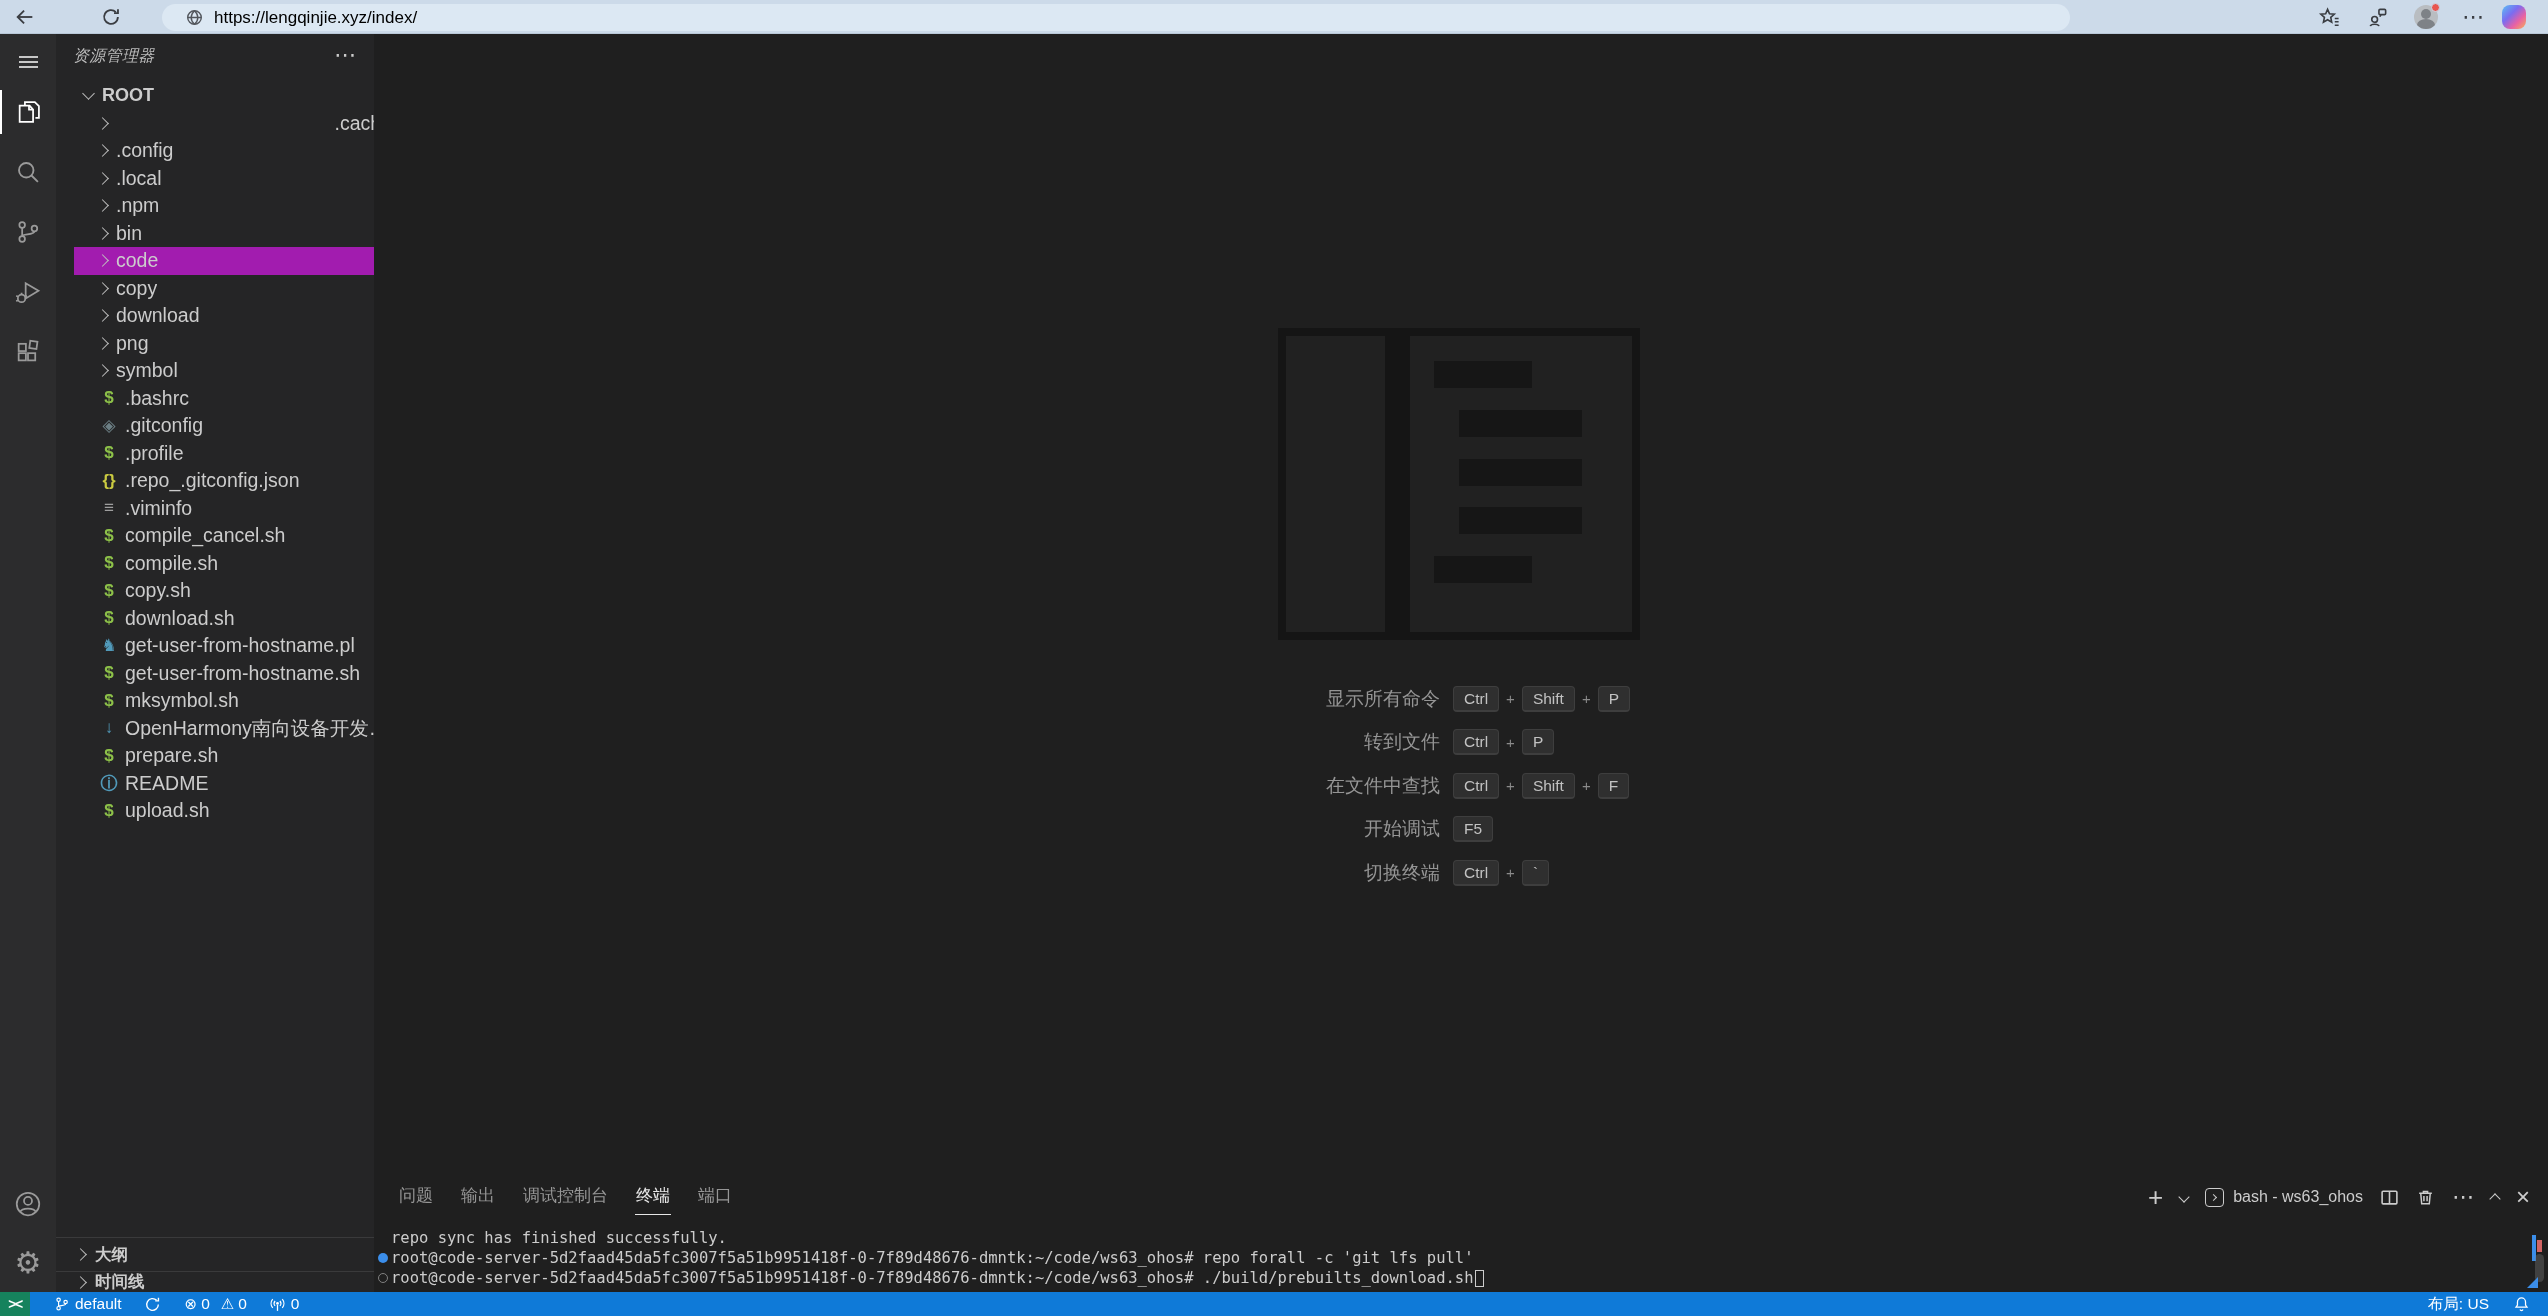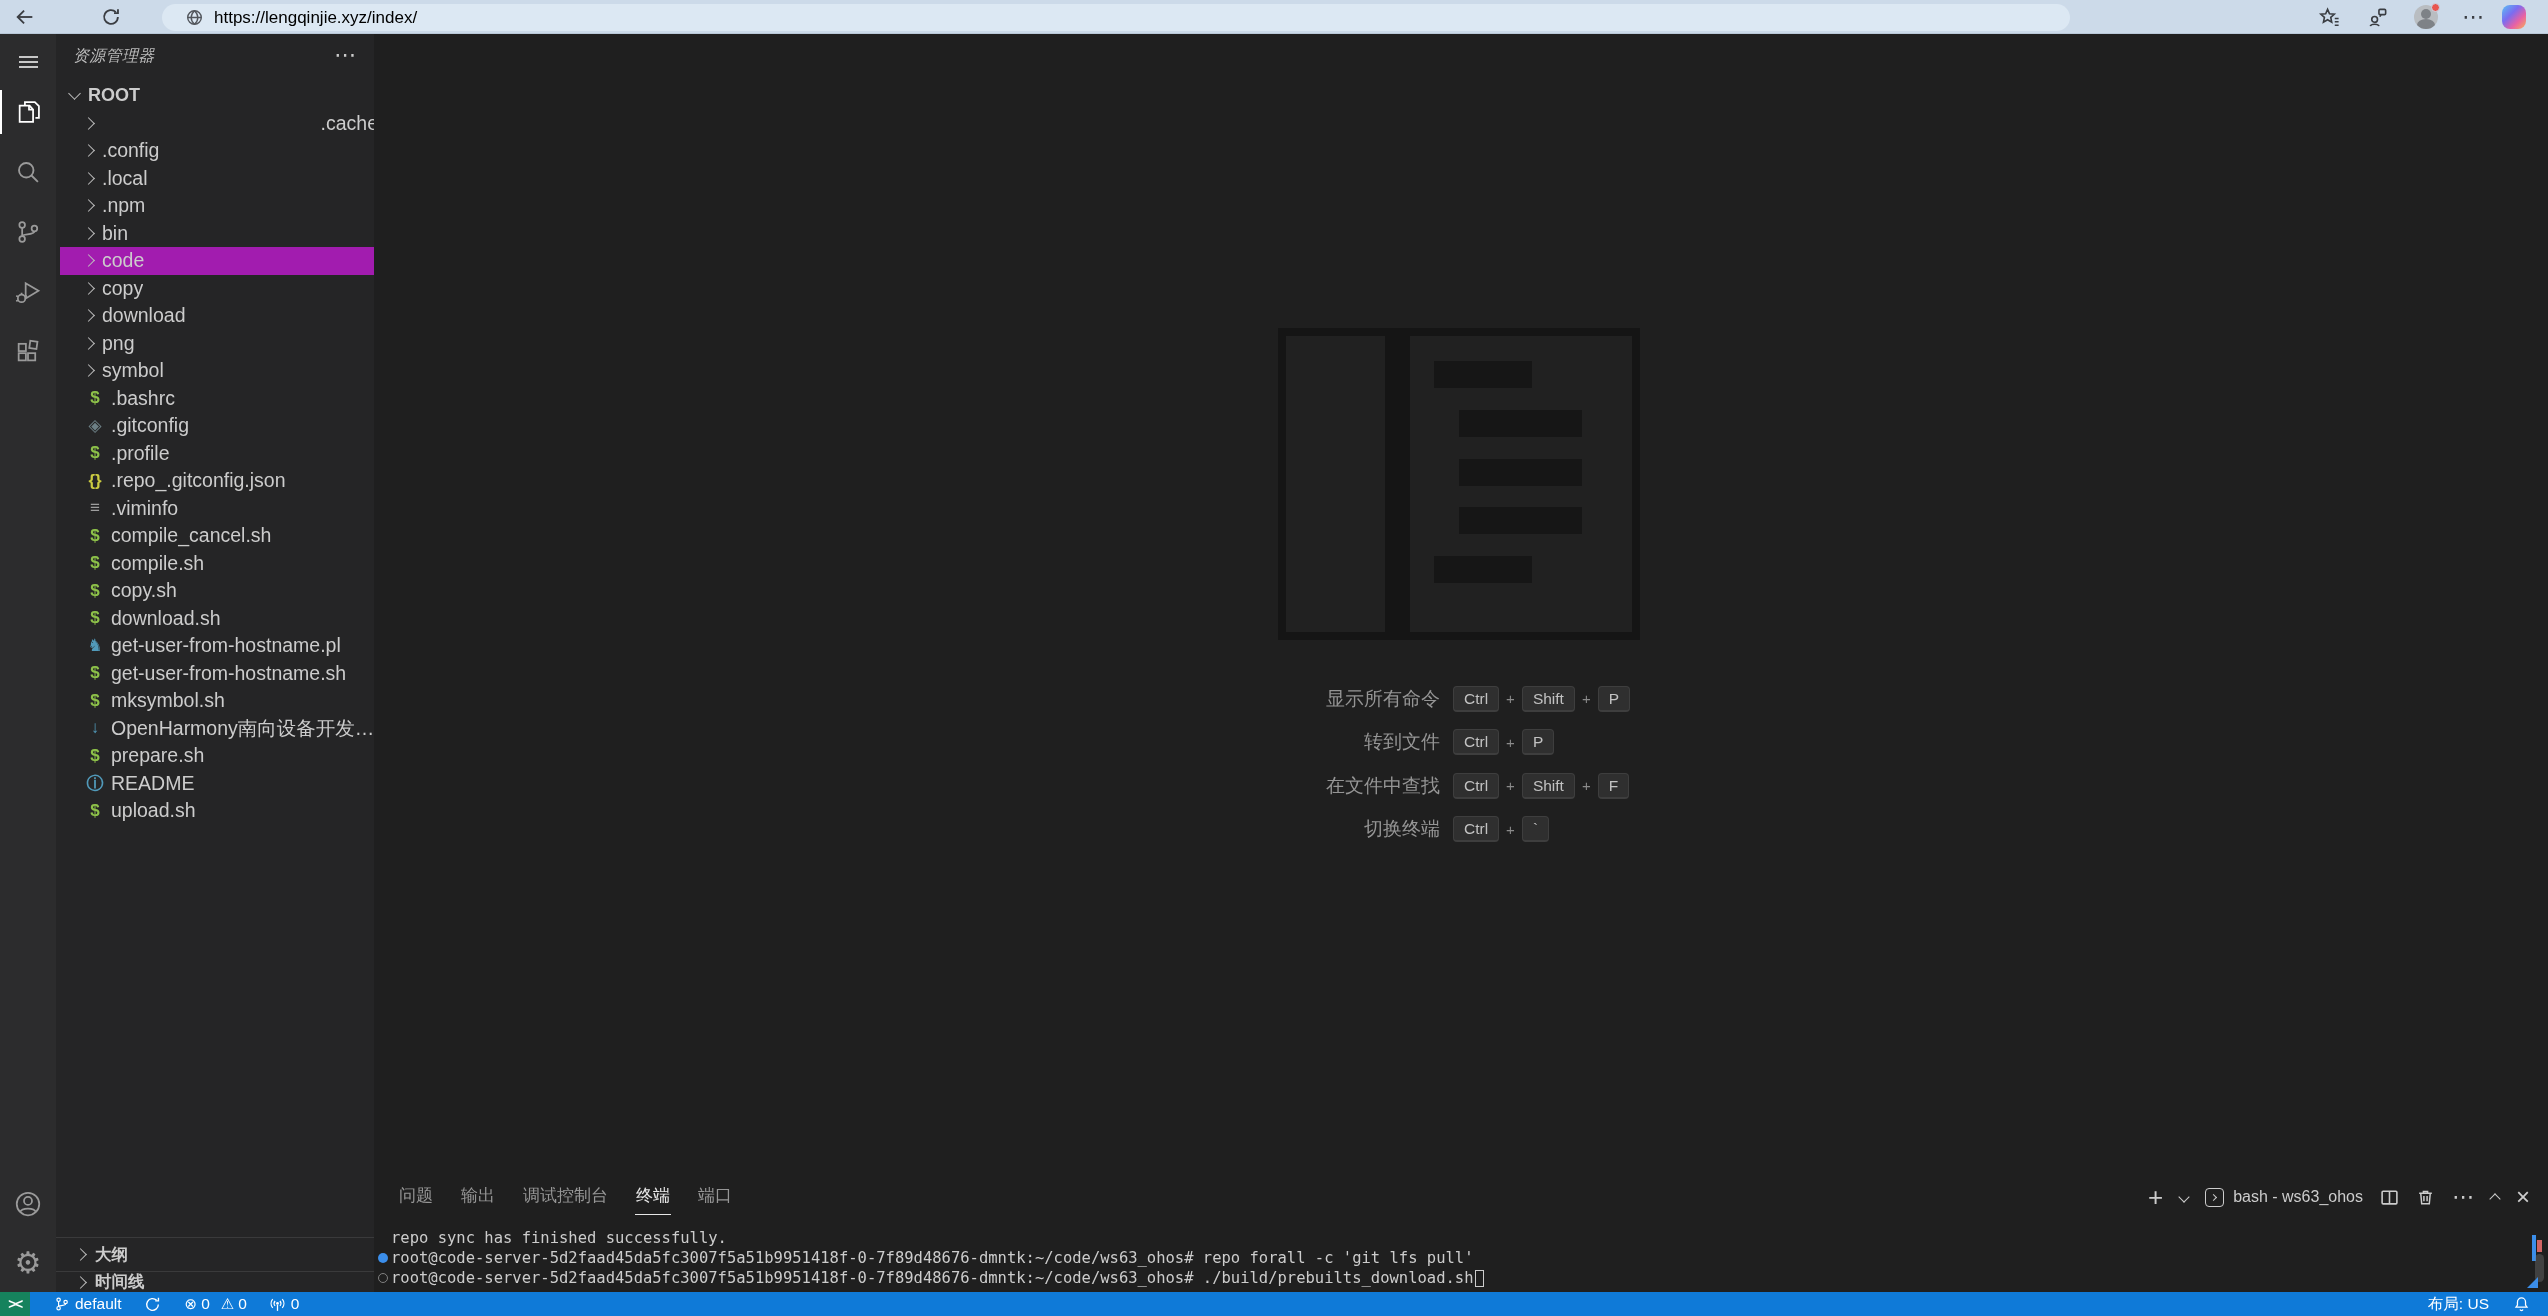--- a/index.html
+++ b/index.html
@@ -29,21 +29,21 @@
   #activity-bar { position:absolute; left:0; top:34px; width:56px; height:1258px; background:#2c2c2d; }
   .ab-item { position:absolute; left:0; width:56px; height:44px; display:flex; align-items:center; justify-content:center; }
   .ab-active { border-left:2px solid #ffffff; }
   .burger span { display:block; width:19px; height:2px; background:#c7c7c7; margin:3px 0; }
 
   
   #sidebar { position:absolute; left:56px; top:34px; width:318px; height:1258px; background:#252526; }
   #sb-header { position:absolute; left:0; top:0; width:318px; height:44px; display:flex; align-items:center;font-style:italic; }
   #sb-title { margin-left:17px; font-size:16px; color:#bcbcbc; letter-spacing:.3px; }
   #sb-more { position:absolute; right:18px; top:8px; font-size:22px; color:#cccccc; }
-  #file-tree { position:absolute; left:4px; top:48px; width:318px; }
+  #file-tree { position:absolute; left:18px; top:48px; width:318px; }
   .trow { height:27.5px; display:flex; align-items:center; width:318px; color:#cccccc; font-size:19.5px;
     white-space:nowrap; overflow:hidden; }
   .trow.sel { background:#a21caf; }
   .chev { width:9px; height:9px; border-right:1.7px solid #bdbdbd; border-bottom:1.7px solid #bdbdbd;
     display:inline-block; flex:none; }
   .chev.right { transform:rotate(-45deg); }
   .chev.down  { transform:rotate(45deg); }
   .ficon { width:22px; flex:none; text-align:center; font-size:17px; font-weight:bold; margin-right:5px; }
   .tlabel { overflow:hidden; text-overflow:ellipsis; }
   .sb-section { position:absolute; left:0; width:318px; border-top:1px solid #3a3a3b;
@@ -351,20 +351,26 @@
           <div class="sc-label">在文件中查找</div>
           <div class="sc-keys">
             <span class="kbd">Ctrl</span>
             <span class="kplus">+</span>
             <span class="kbd">Shift</span>
             <span class="kplus">+</span>
             <span class="kbd">F</span>
           </div>
         </div>
         <div class="sc-row">
+          <div class="sc-label">开始调试</div>
+          <div class="sc-keys">
+            <span class="kbd">F5</span>
+          </div>
+        </div>
+        <div class="sc-row">
           <div class="sc-label">切换终端</div>
           <div class="sc-keys">
             <span class="kbd">Ctrl</span>
             <span class="kplus">+</span>
             <span class="kbd">`</span>
           </div>
         </div>
       </div>
   </div>
 

